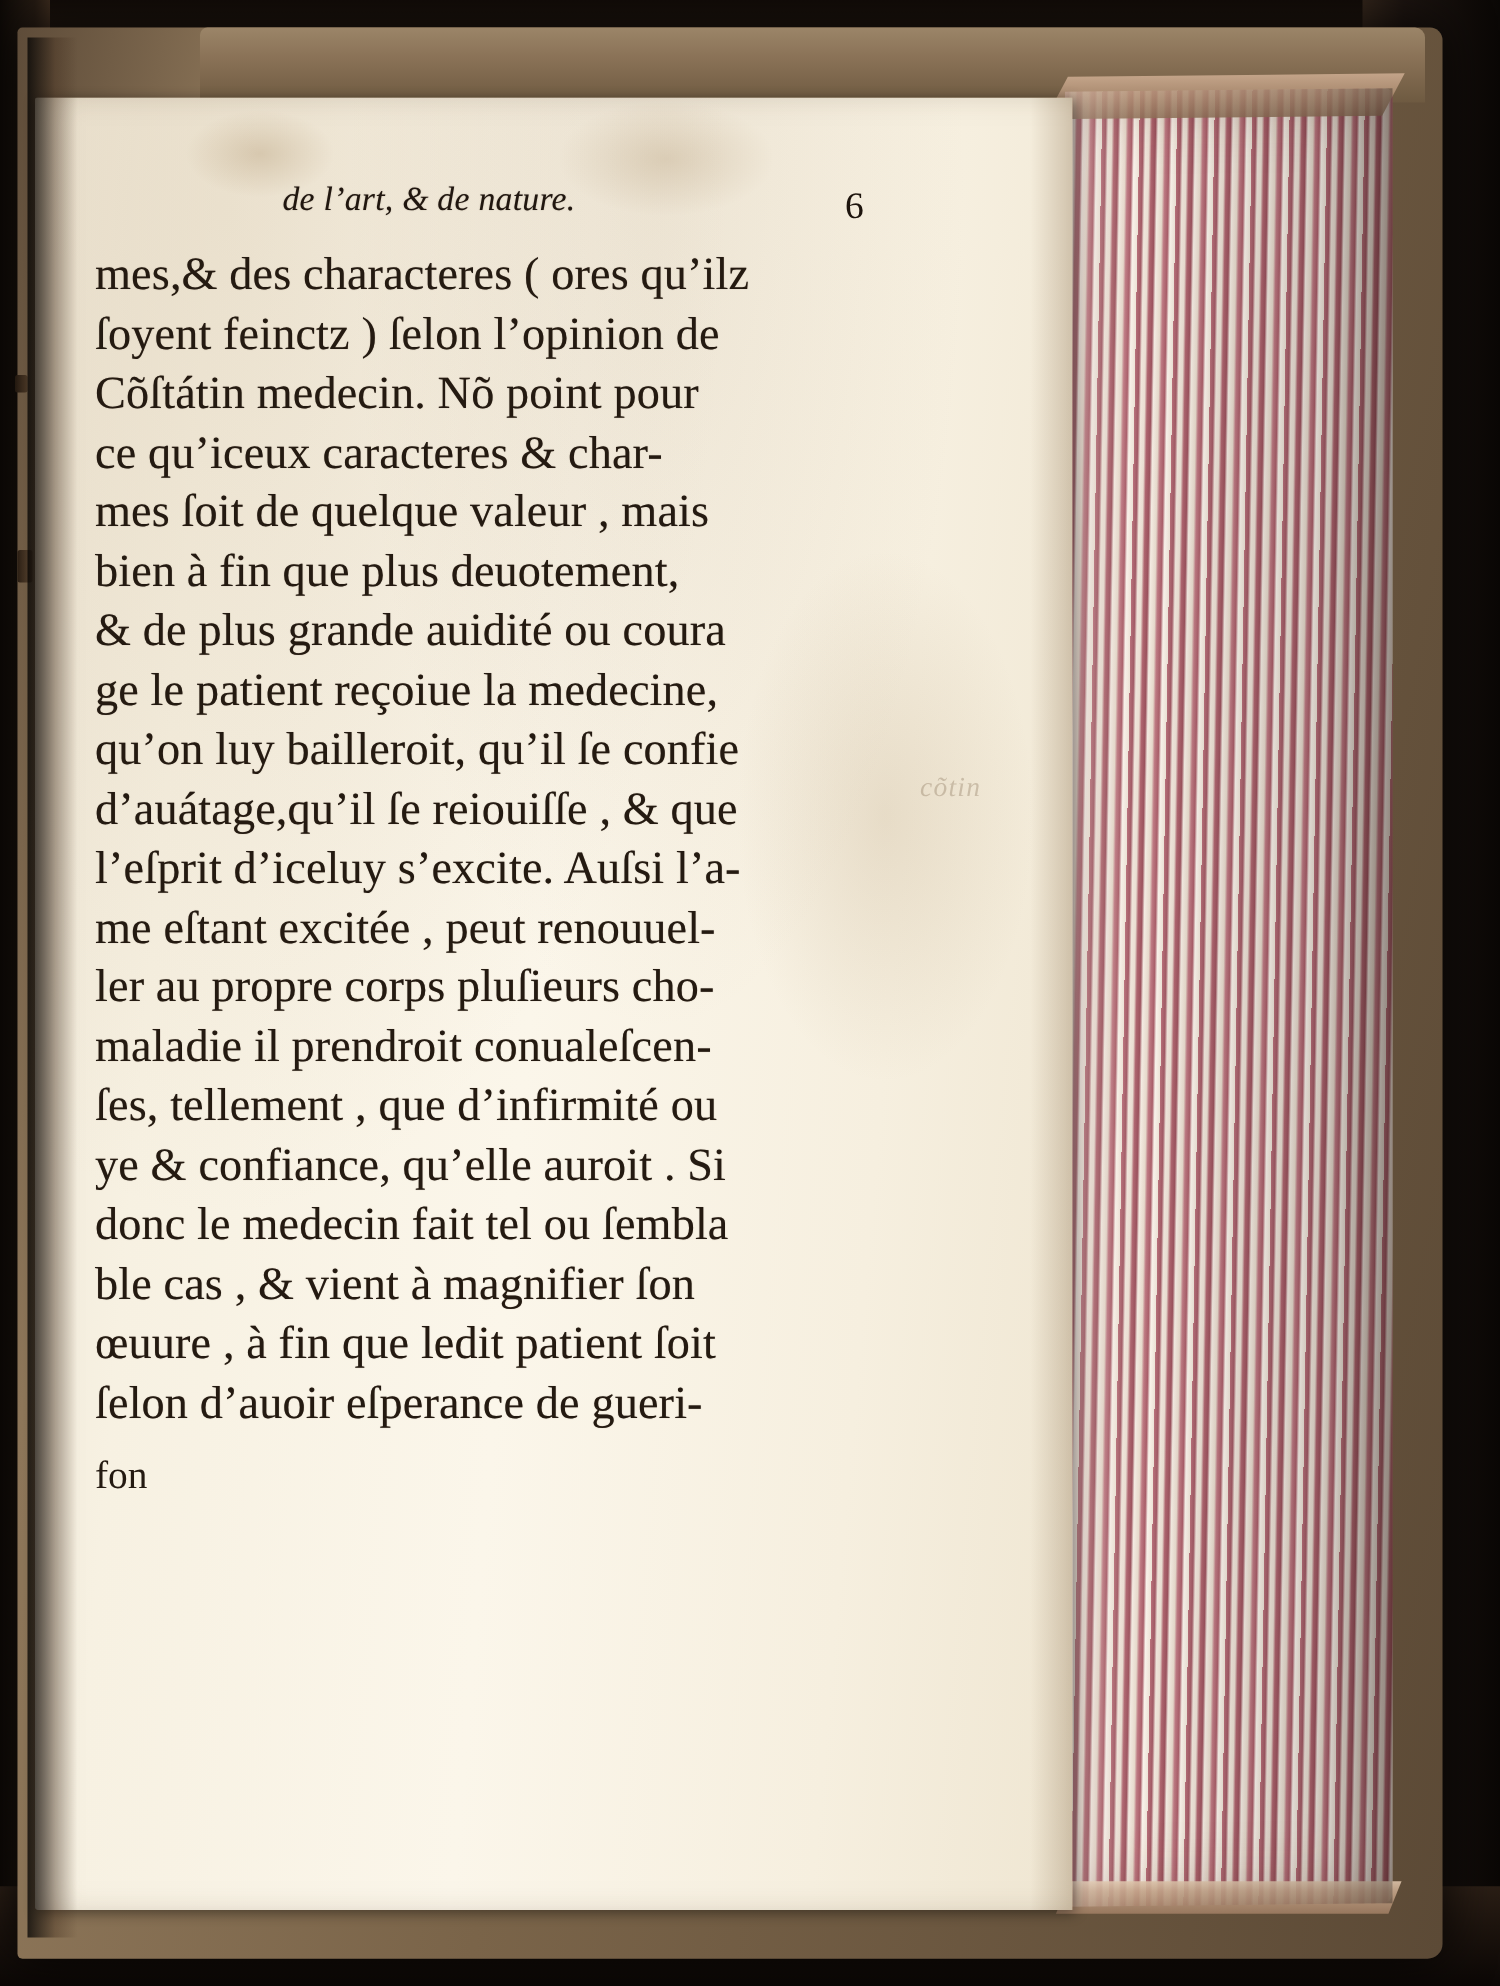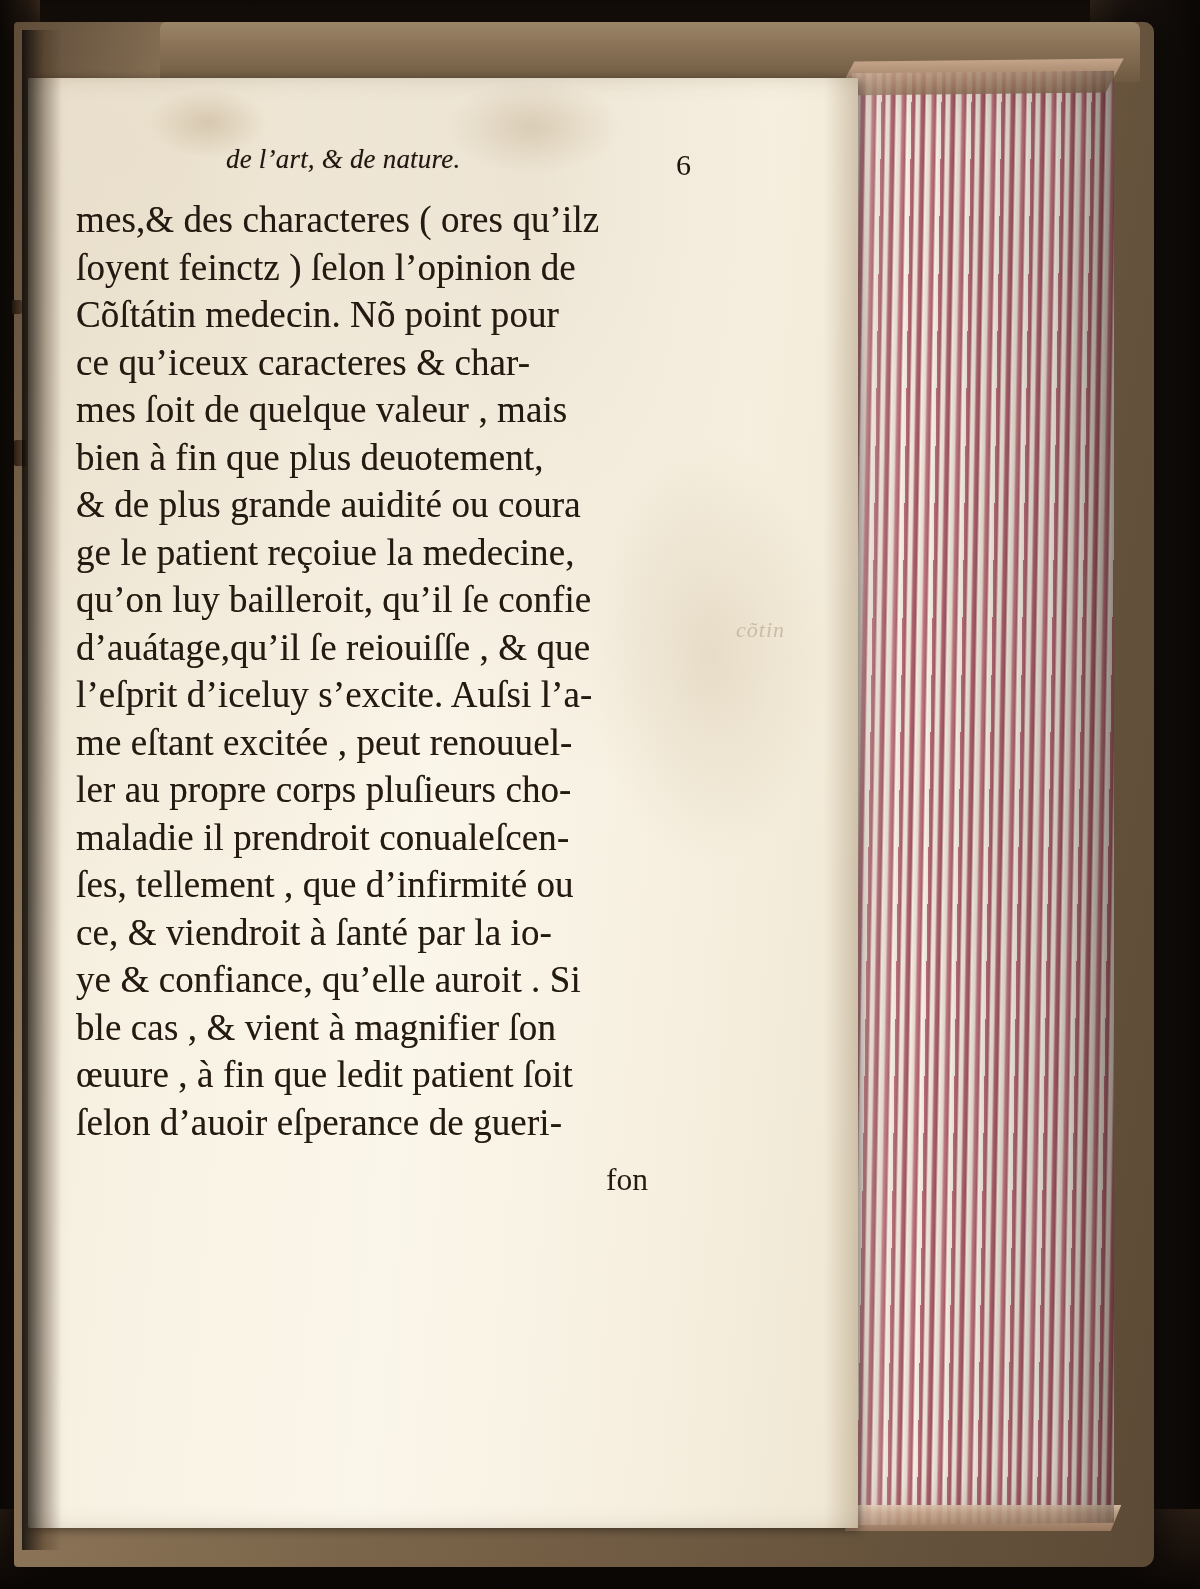--- a/index.html
+++ b/index.html
@@ -195,21 +195,21 @@
     line-height: 47.5px;
     color: #241a11;
     white-space: nowrap;
     letter-spacing: .1px;
     text-shadow: 0 0 .6px rgba(45,28,14,.5);
   }
   .catchword {
     font-size: 31.5px;
     line-height: 47.5px;
     color: #241a11;
-    text-align: right;
+    text-align: left;
     padding-right: 28px;
     margin-top: 10px;
   }
 
   
   .marginalia {
     position: absolute;
     left: 648px;
     width: 170px;
   }
@@ -286,22 +286,22 @@
         <div class="line">bien à  fin que plus deuotement,</div>
         <div class="line">&amp; de plus grande auidité ou coura</div>
         <div class="line">ge le patient reçoiue la medecine,</div>
         <div class="line">qu’on luy bailleroit, qu’il ſe confie</div>
         <div class="line">d’auátage,qu’il ſe reiouiſſe , &amp; que</div>
         <div class="line">l’eſprit d’iceluy s’excite. Auſsi l’a-</div>
         <div class="line">me eſtant excitée , peut renouuel-</div>
         <div class="line">ler au propre corps pluſieurs cho-</div>
         <div class="line">maladie il prendroit conualeſcen-</div>
         <div class="line">ſes, tellement , que d’infirmité ou</div>
-        <div class="line">ce, &amp; viendroit à ſanté par la io-</div>
         <div class="line">ye &amp; confiance, qu’elle auroit . Si</div>
+        <div class="line">donc le medecin fait tel ou ſembla</div>
         <div class="line">ble cas ,  &amp;  vient à  magnifier ſon</div>
         <div class="line">œuure , à fin que ledit patient ſoit</div>
         <div class="line">ſelon d’auoir eſperance de gueri-</div>
         <div class="catchword">fon</div>
       </div>
 
       <div class="marginalia">
         
         
         

